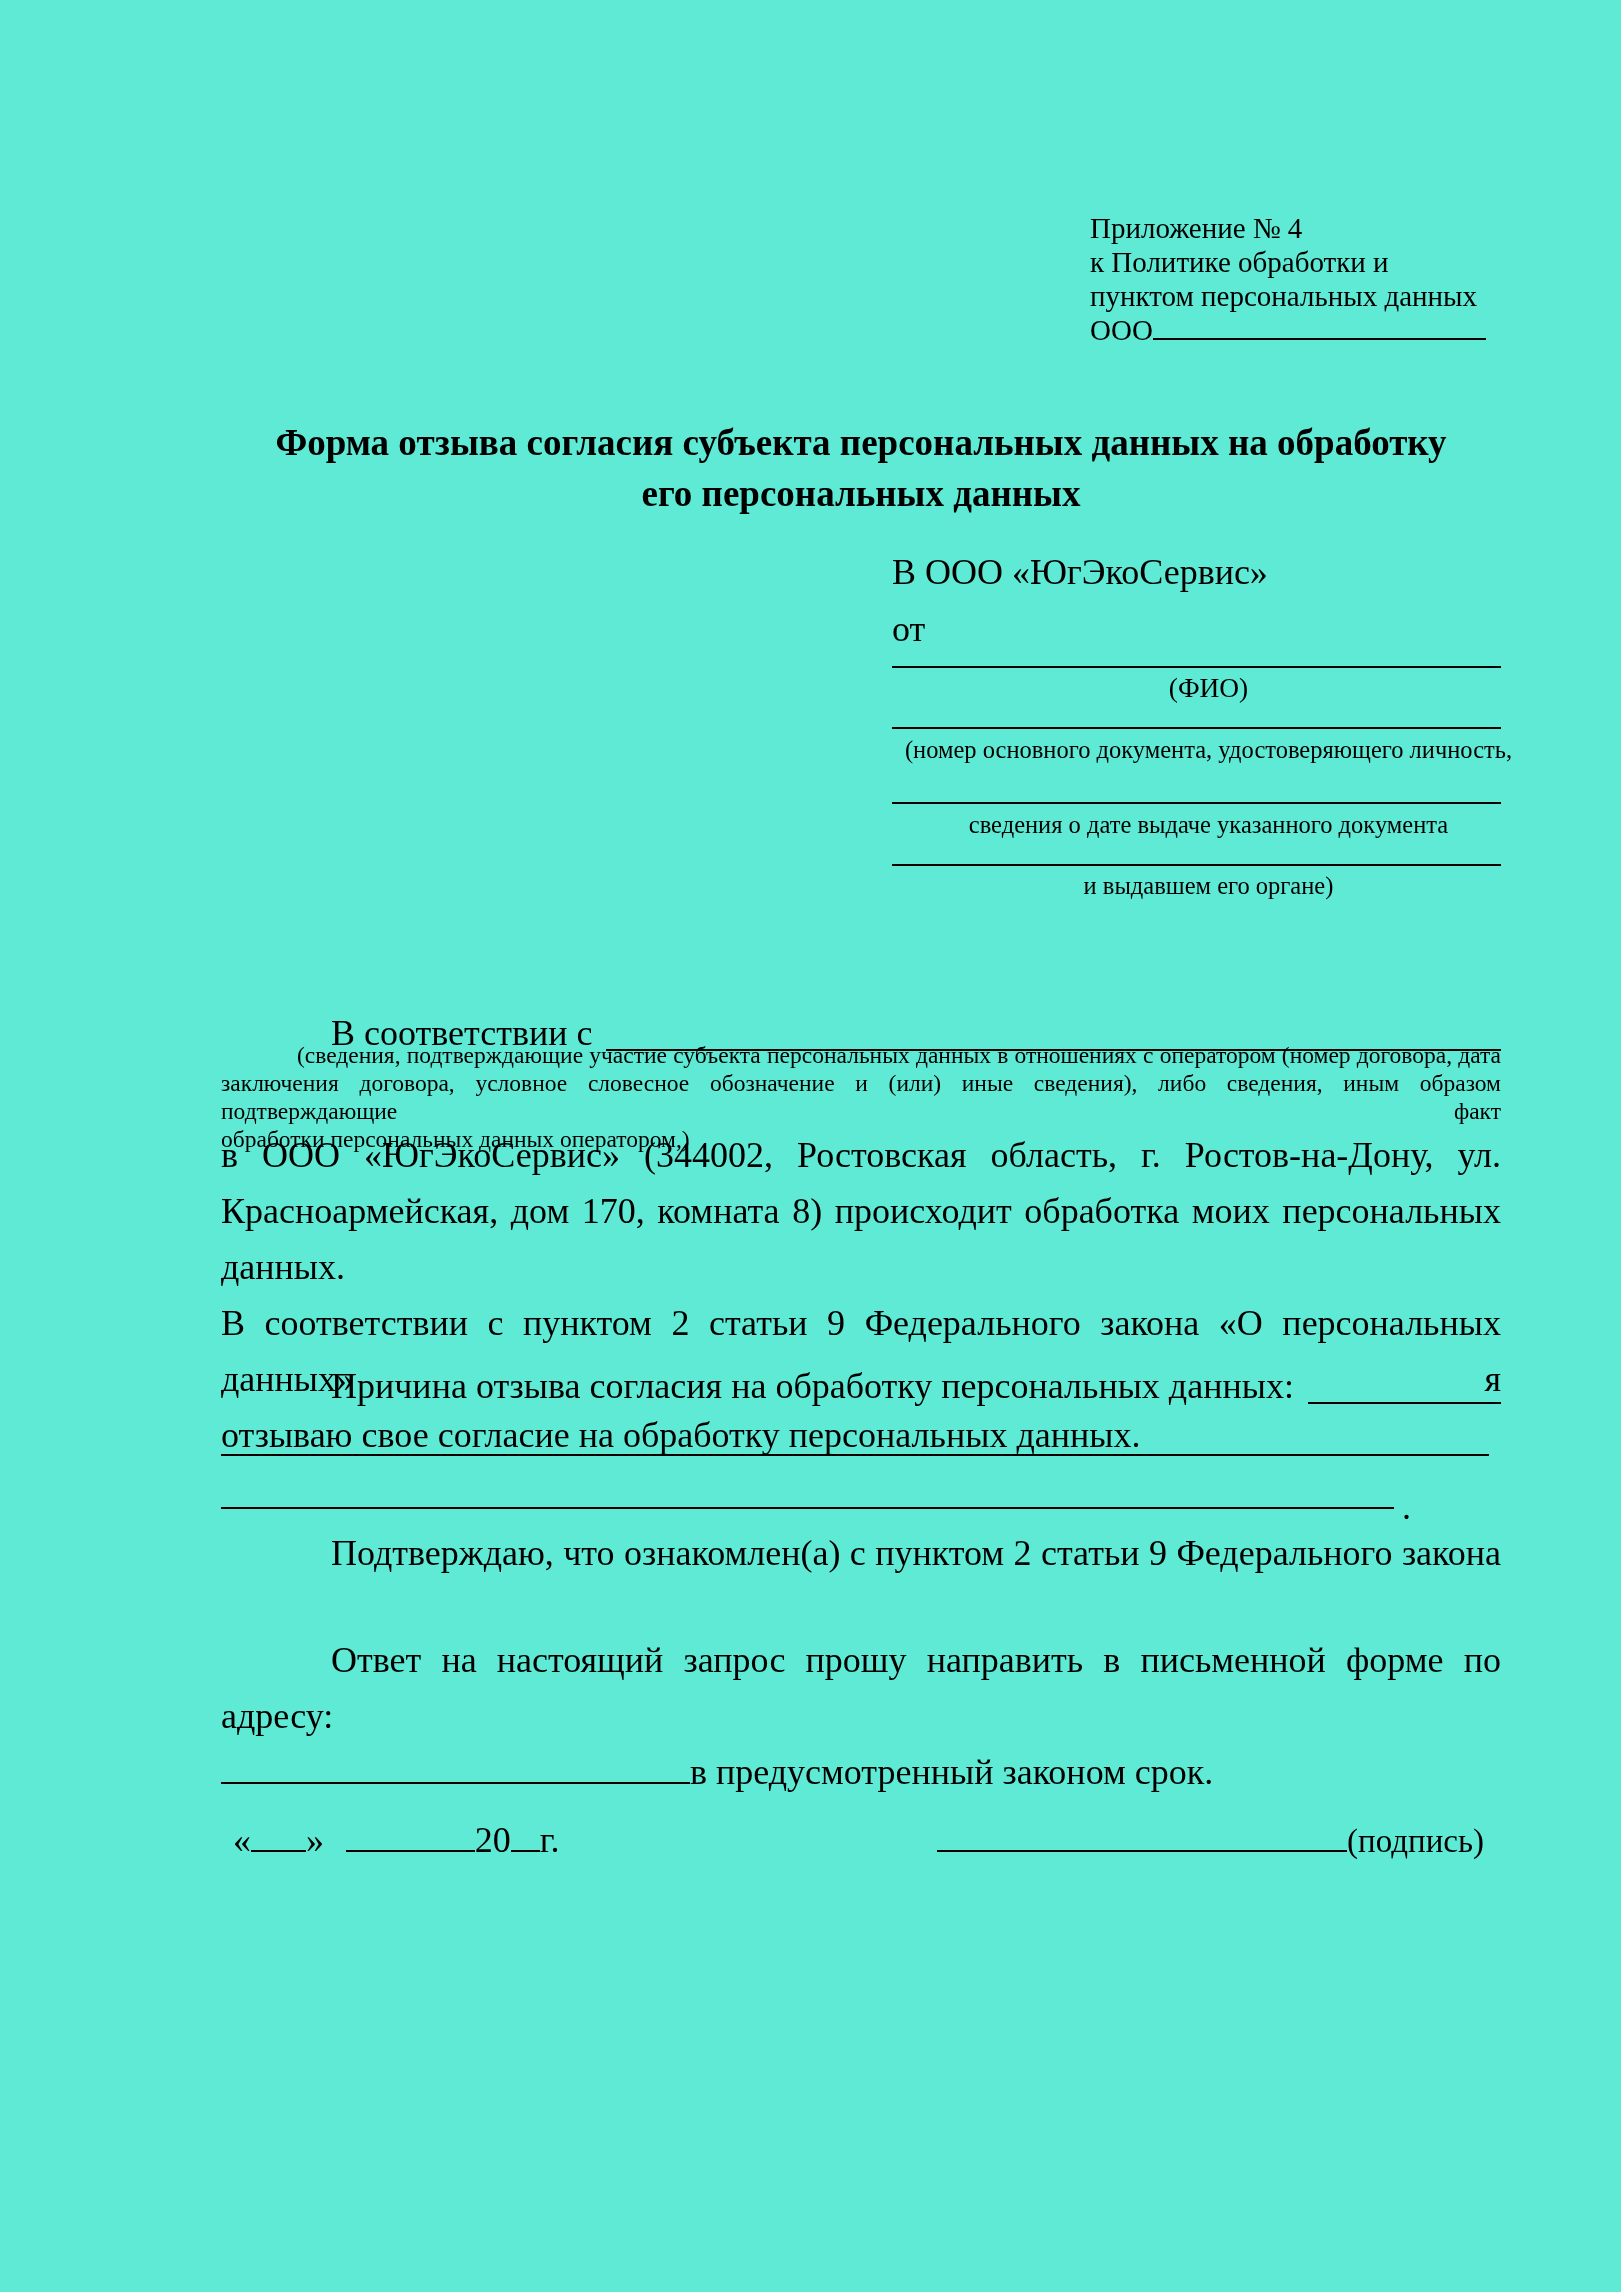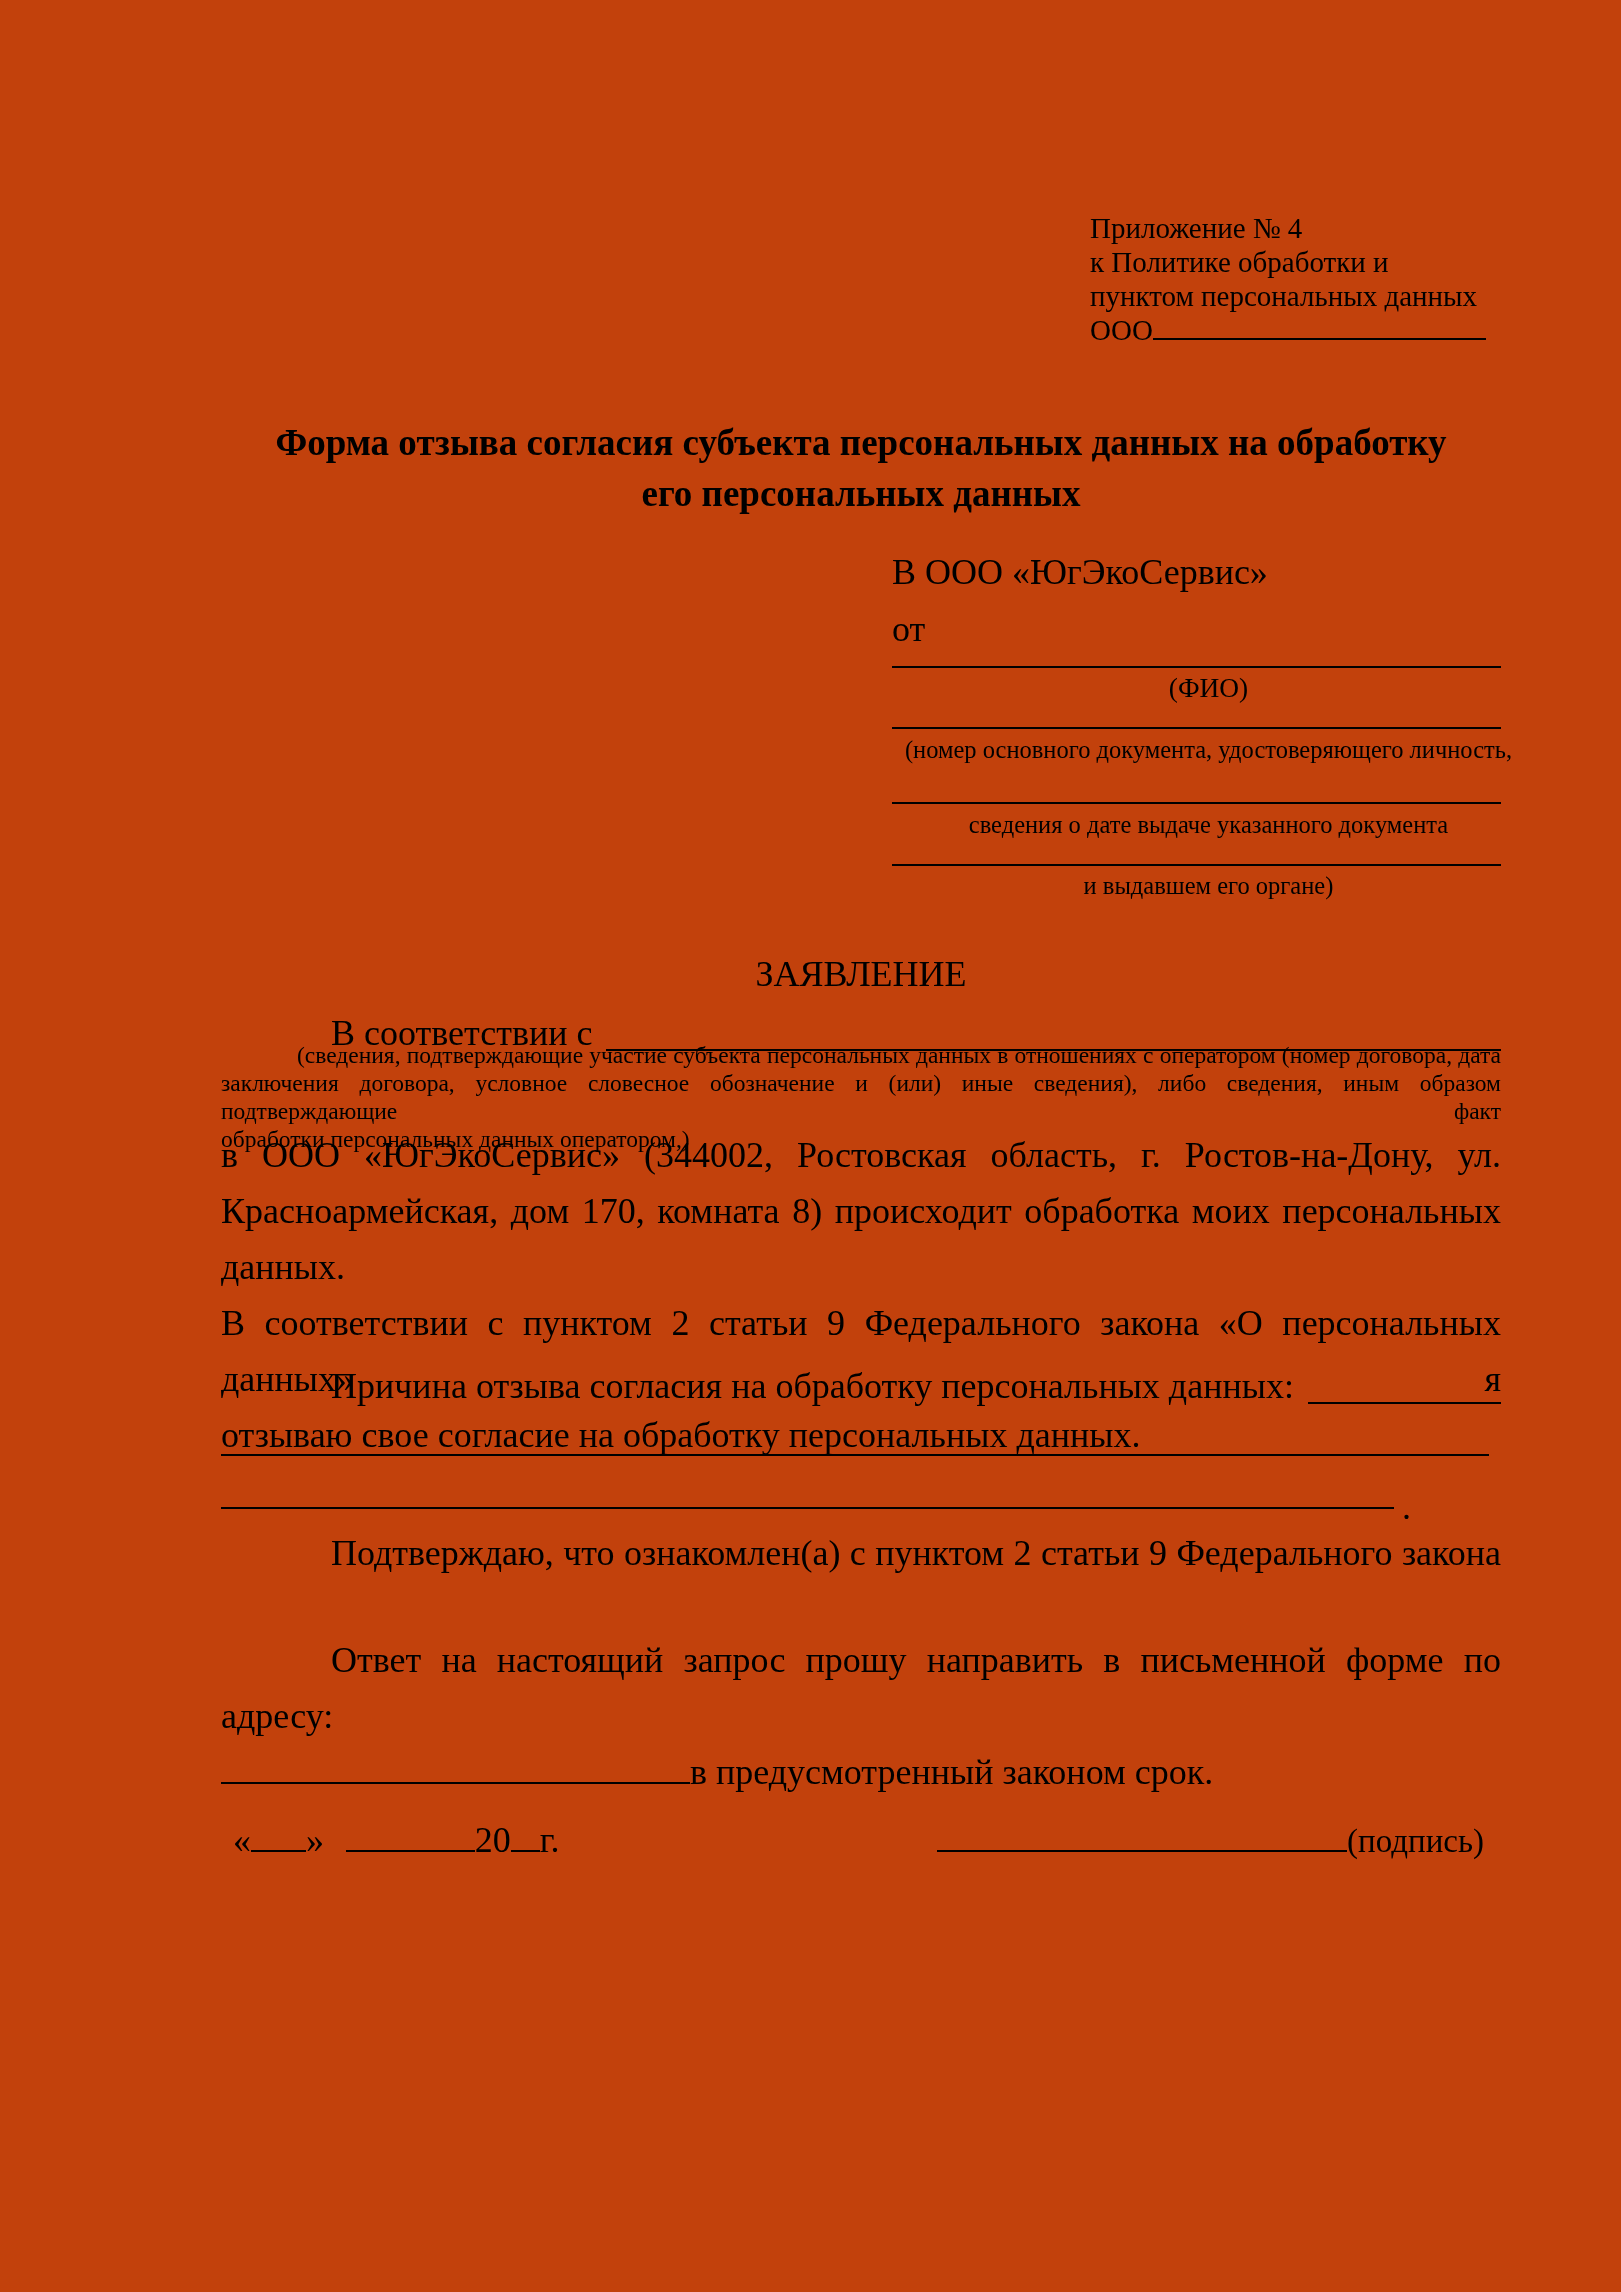--- a/index.html
+++ b/index.html
@@ -1,20 +1,20 @@
 <!DOCTYPE html>
 <html><head>
 <meta charset="utf-8">
 <style>
   * { margin:0; padding:0; box-sizing:border-box; }
   html,body { background:#ffffff; }
   .page {
     position:relative;
     width:1621px; height:2293px;
-    background:#c2410c;
+    background:#5eead4;
     color:#000000;
     font-family:"Liberation Serif","DejaVu Serif",serif;
     overflow:hidden;
   }
   .abs { position:absolute; }
   .body-text { font-size:36px; line-height:56px; }
   .just { text-align:justify; text-align-last:justify; }
   .content { left:221px; width:1280px; }
   .indent { text-indent:110px; }
 
@@ -70,21 +70,20 @@
 
   <div class="abs r-rule" style="top:727px;"></div>
   <div class="abs r-label lbl-25" style="top:736px;">(номер основного документа, удостоверяющего личность,</div>
 
   <div class="abs r-rule" style="top:802px;"></div>
   <div class="abs r-label lbl-25" style="top:811px;">сведения о дате выдаче указанного документа</div>
 
   <div class="abs r-rule" style="top:864px;"></div>
   <div class="abs r-label lbl-25" style="top:872px;">и выдавшем его органе)</div>
 
-  <div class="abs content heading" style="top:946px;">ЗАЯВЛЕНИЕ</div>
 
   <div class="abs content body-text leadline" style="top:1005px; padding-left:110px;">
     <span class="lead">В соответствии с</span>
     <span class="fill" style="margin-left:13.7px;"></span>
   </div>
 
   <div class="abs content footnote" style="top:1041px;">
     <div class="just" style="text-indent:76px;">(сведения, подтверждающие участие субъекта персональных данных в отношениях с оператором (номер договора, дата</div>
     <div class="just">заключения договора, условное словесное обозначение и (или) иные сведения), либо сведения, иным образом подтверждающие факт</div>
     <div>обработки персональных данных оператором,)</div>

